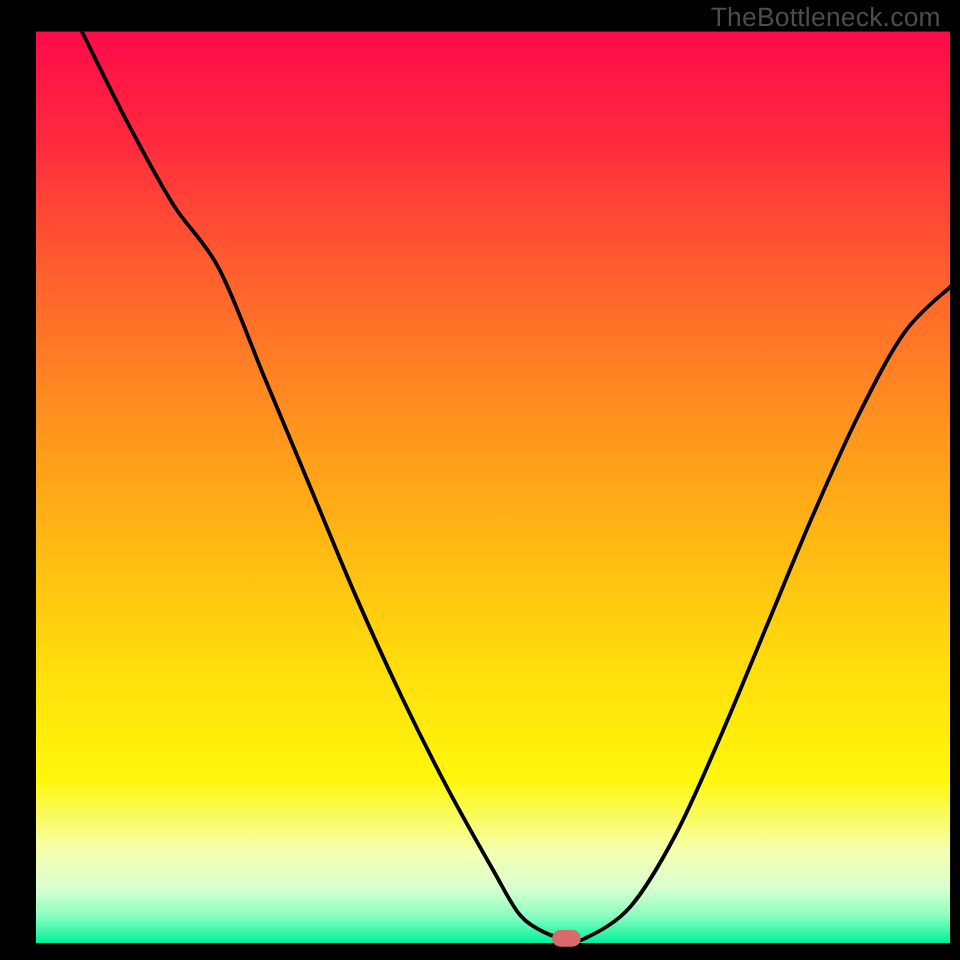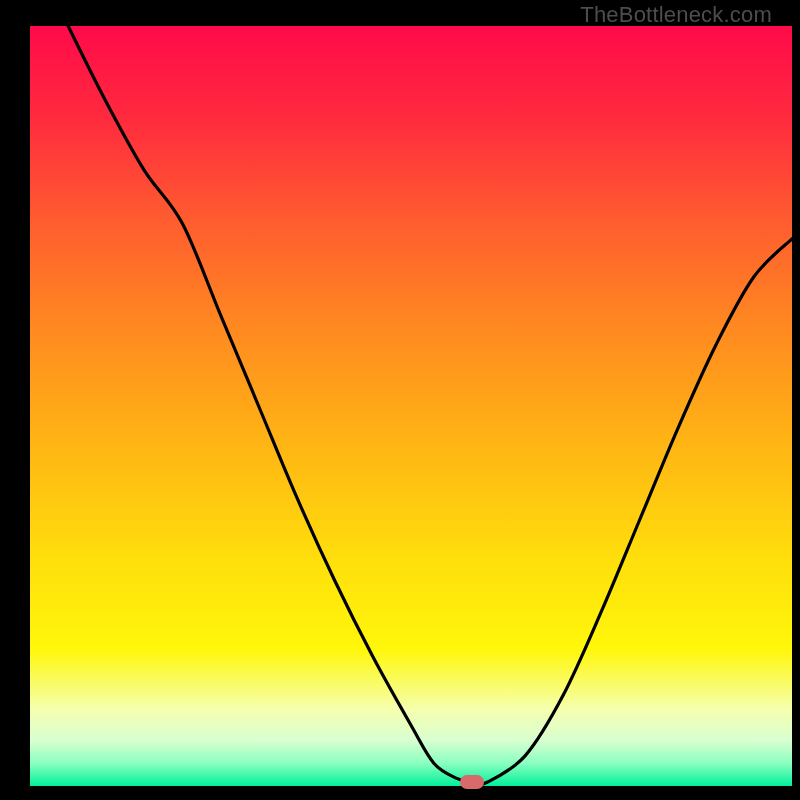--- a/index.html
+++ b/index.html
@@ -9,20 +9,21 @@
     height: 800px;
     background: #000;
     overflow: hidden;
     font-family: Arial, Helvetica, sans-serif;
   }
   .stage {
     position: relative;
     width: 780px;
     height: 800px;
     background: #000;
+    padding-left: 12px;
   }
   .watermark {
     position: absolute;
     top: 2px;
     right: 8px;
     color: #4d4d4d;
     font-size: 22px;
     font-weight: 500;
     letter-spacing: 0.2px;
     z-index: 30;

